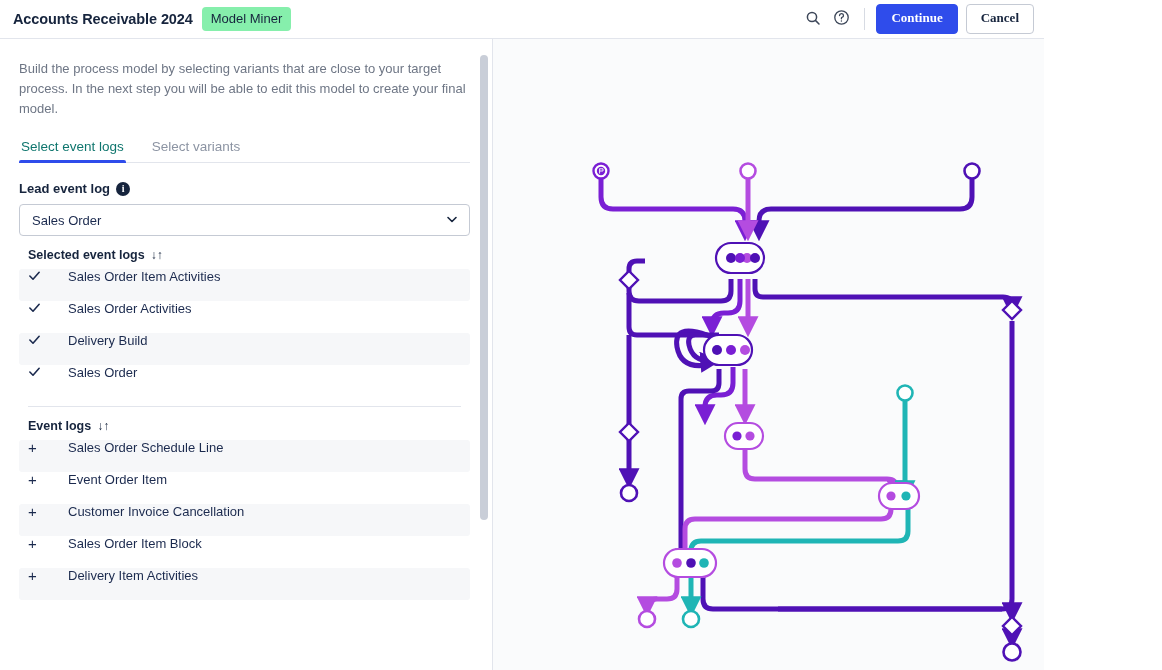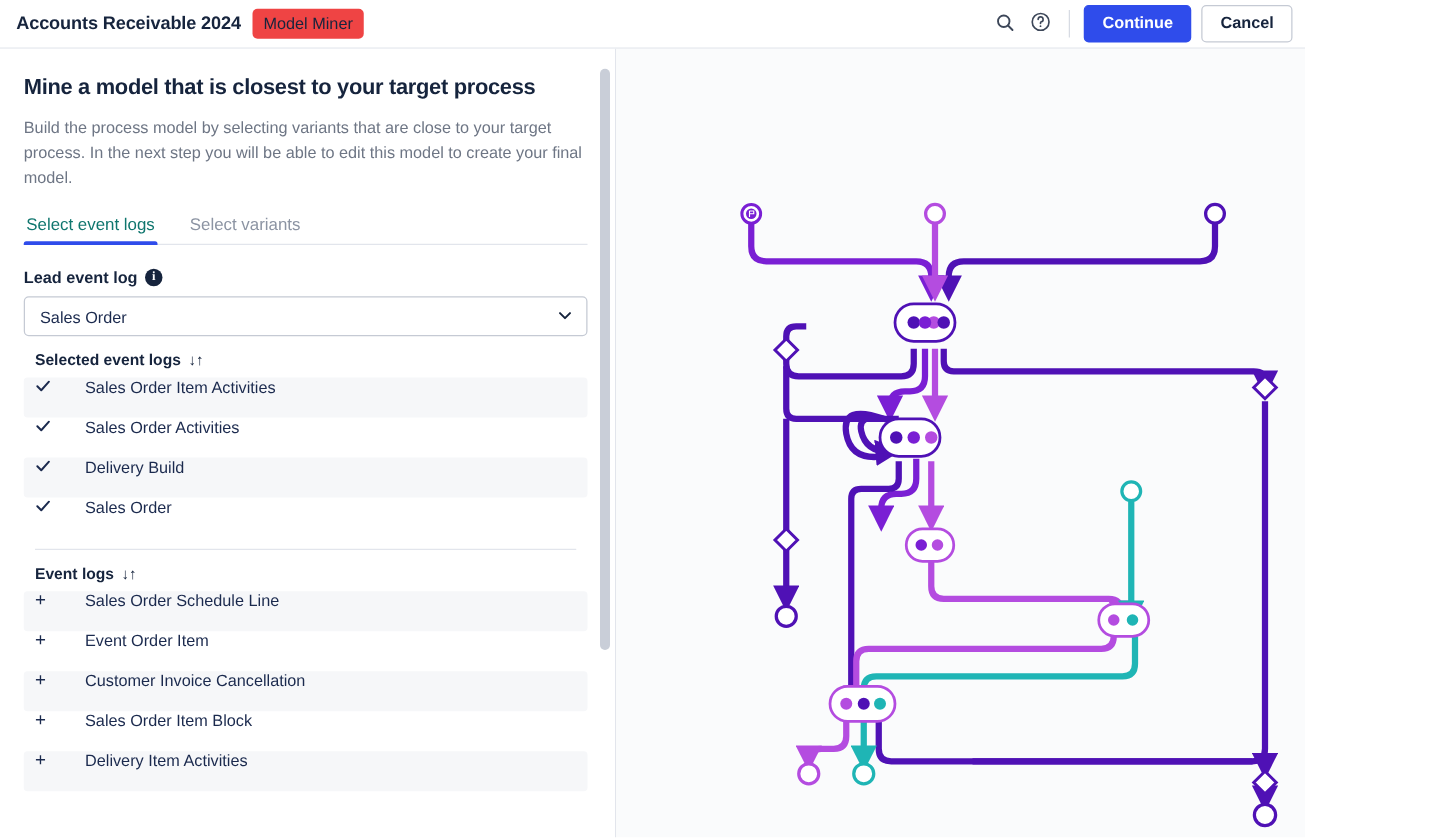--- a/index.html
+++ b/index.html
@@ -20,34 +20,34 @@
     padding: 0 10px 0 13px;
     border-bottom: 1px solid #e2e5ec;
     background: #fff;
   }
   .app-title {
     font-size: 14.5px; font-weight: bold; letter-spacing: -0.1px;
     color: #16243d; white-space: nowrap;
   }
   .module-chip {
     margin-left: 9px;
-    background: #ef4444; color: #16243d;
+    background: #86efac; color: #16243d;
     font-size: 13px; font-weight: 500;
     padding: 4px 9px 5px; border-radius: 4px;
     white-space: nowrap;
   }
   .topbar-spacer { flex: 1 1 auto; }
   .icon-btn {
     width: 28px; height: 28px; border-radius: 4px;
     display: flex; align-items: center; justify-content: center;
     cursor: pointer; background: transparent; border: none;
   }
   .vdiv { width: 1px; height: 22px; background: #d7dbe3; margin: 0 11px 0 9px; }
   .btn {
-    font-family: Liberation Sans, sans-serif;
+    font-family: Liberation Serif, serif;
     font-size: 13px; font-weight: bold;
     padding: 6px 14px 7px; border-radius: 4px;
     cursor: pointer; white-space: nowrap; line-height: 1.15;
   }
   .btn-primary { background: #2f4ceb; color: #fff; border: 1px solid #2f4ceb; }
   .btn-secondary { background: #fff; color: #16243d; border: 1px solid #c5cad4; margin-left: 8px; }
 
   
   .body { flex: 1 1 auto; display: flex; min-height: 0; }
 
@@ -178,21 +178,20 @@
     <span class="vdiv"></span>
     <button class="btn btn-primary">Continue</button>
     <button class="btn btn-secondary">Cancel</button>
   </div>
 
   <div class="body">
 
     <div class="left-panel">
       <div class="left-scroll">
 
-        <div class="panel-title">Mine a model that is closest to your target process</div>
         <div class="panel-desc">Build the process model by selecting variants that are close to your target process. In the next step you will be able to edit this model to create your final model.</div>
 
         <div class="tabs">
           <div class="tab active">Select event logs</div>
           <div class="tab">Select variants</div>
         </div>
 
         <div class="field-label">
           <span>Lead event log</span>
           <span class="info-dot">i</span>

